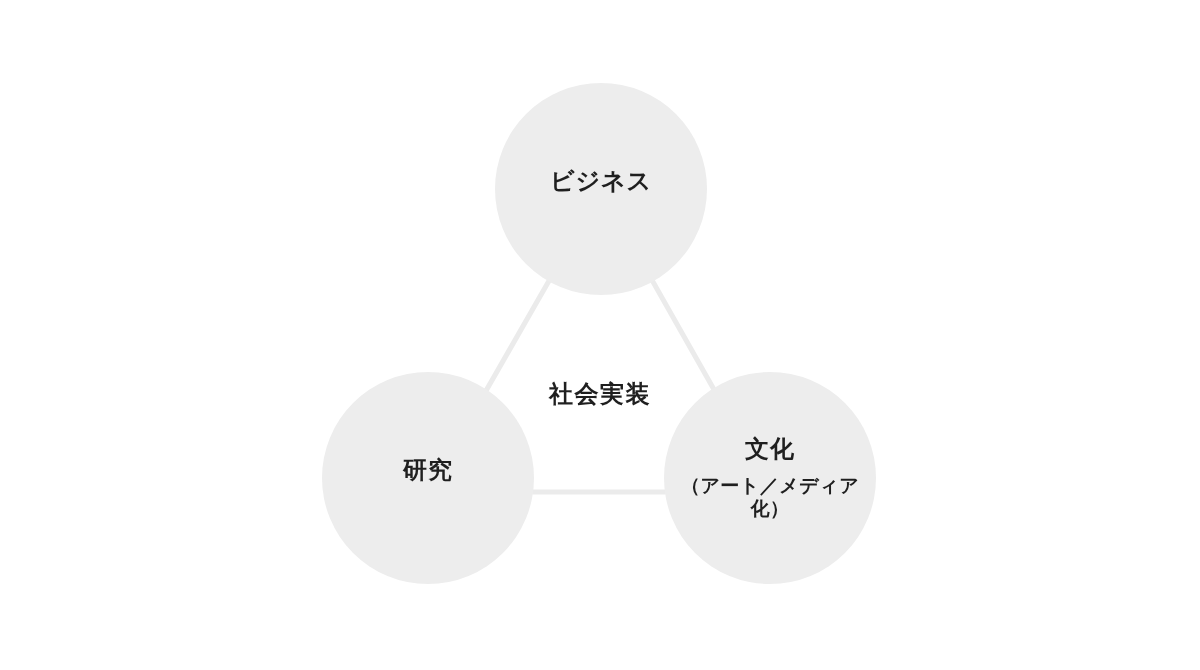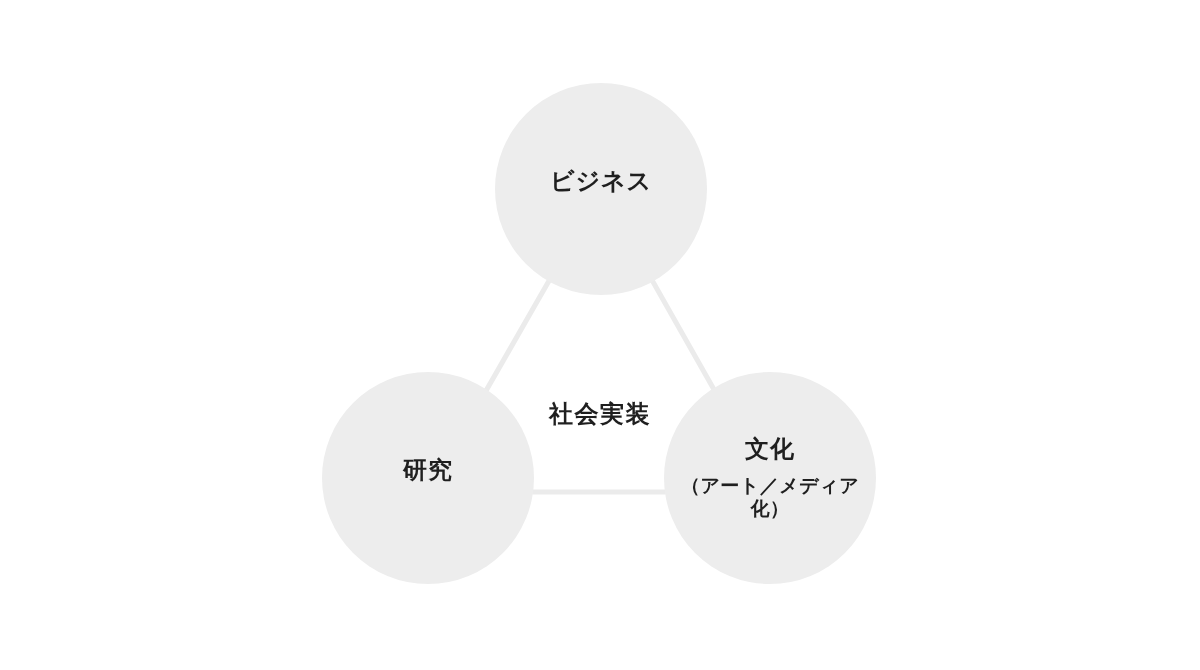--- a/index.html
+++ b/index.html
@@ -55,21 +55,21 @@
     font-size: 19px;
     font-weight: 700;
     letter-spacing: 0.5px;
     color: var(--text, #1f1f1f);
     margin-top: 11px;
     line-height: 1.2;
   }
   .center-label {
     position: absolute;
     left: 600px;
-    top: 414px;
+    top: 394px;
     transform: translate(-50%, -50%);
     font-size: 24px;
     font-weight: 700;
     letter-spacing: 1.5px;
     color: var(--text, #1f1f1f);
     white-space: nowrap;
   }
   #node-business { left: 495px; top: 83px; }
   #node-research { left: 322px; top: 372px; }
   #node-culture  { left: 664px; top: 372px; }

